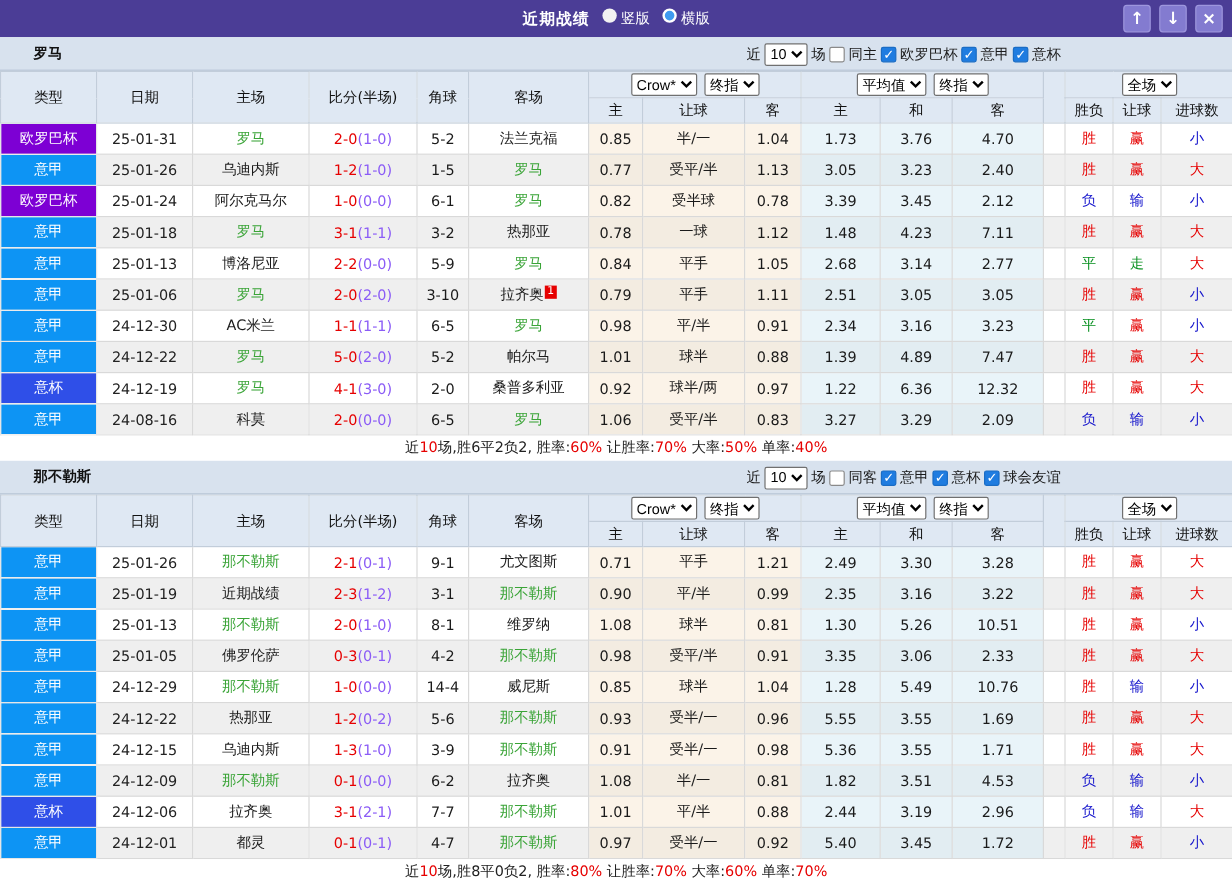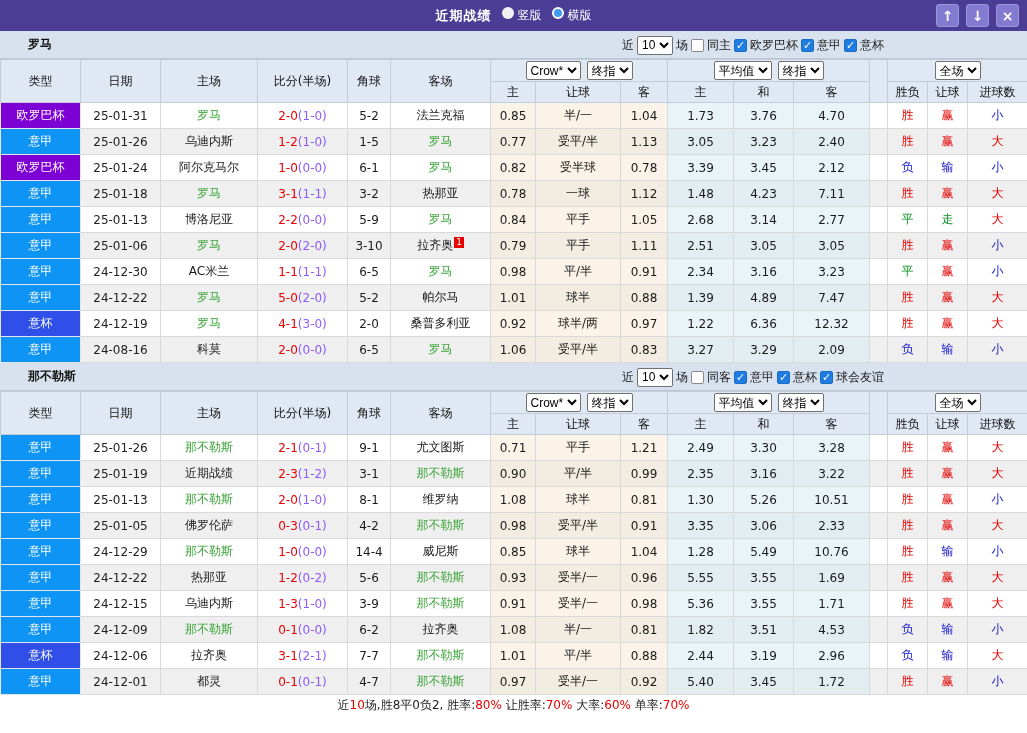--- a/index.html
+++ b/index.html
@@ -328,20 +328,21 @@
       <td class="avg">3.27</td>
       <td class="avg">3.29</td>
       <td class="avg">2.09</td>
       <td></td>
       <td style="color: rgb(20, 20, 204);">负</td>
       <td style="color: rgb(20, 20, 204);">输</td>
       <td style="color: rgb(20, 20, 204);">小</td>
     </tr>
   </tbody>
       </table>
+      <div class="summary"><span>近</span><span class="red">10</span><span>场,胜6平2负2, 胜率:</span><span class="red">60%</span><span> 让胜率:</span><span class="red">70%</span><span> 大率:</span><span class="red">50%</span><span> 单率:</span><span class="red">40%</span></div>
     </div>
 
     <div class="section">
       <div class="filter-row">
         <span class="team-name">那不勒斯</span>
         <span class="filters">
             <span>近</span>
             <select><option>10</option></select>
             <span>场</span>
             <span class="cb"></span>

